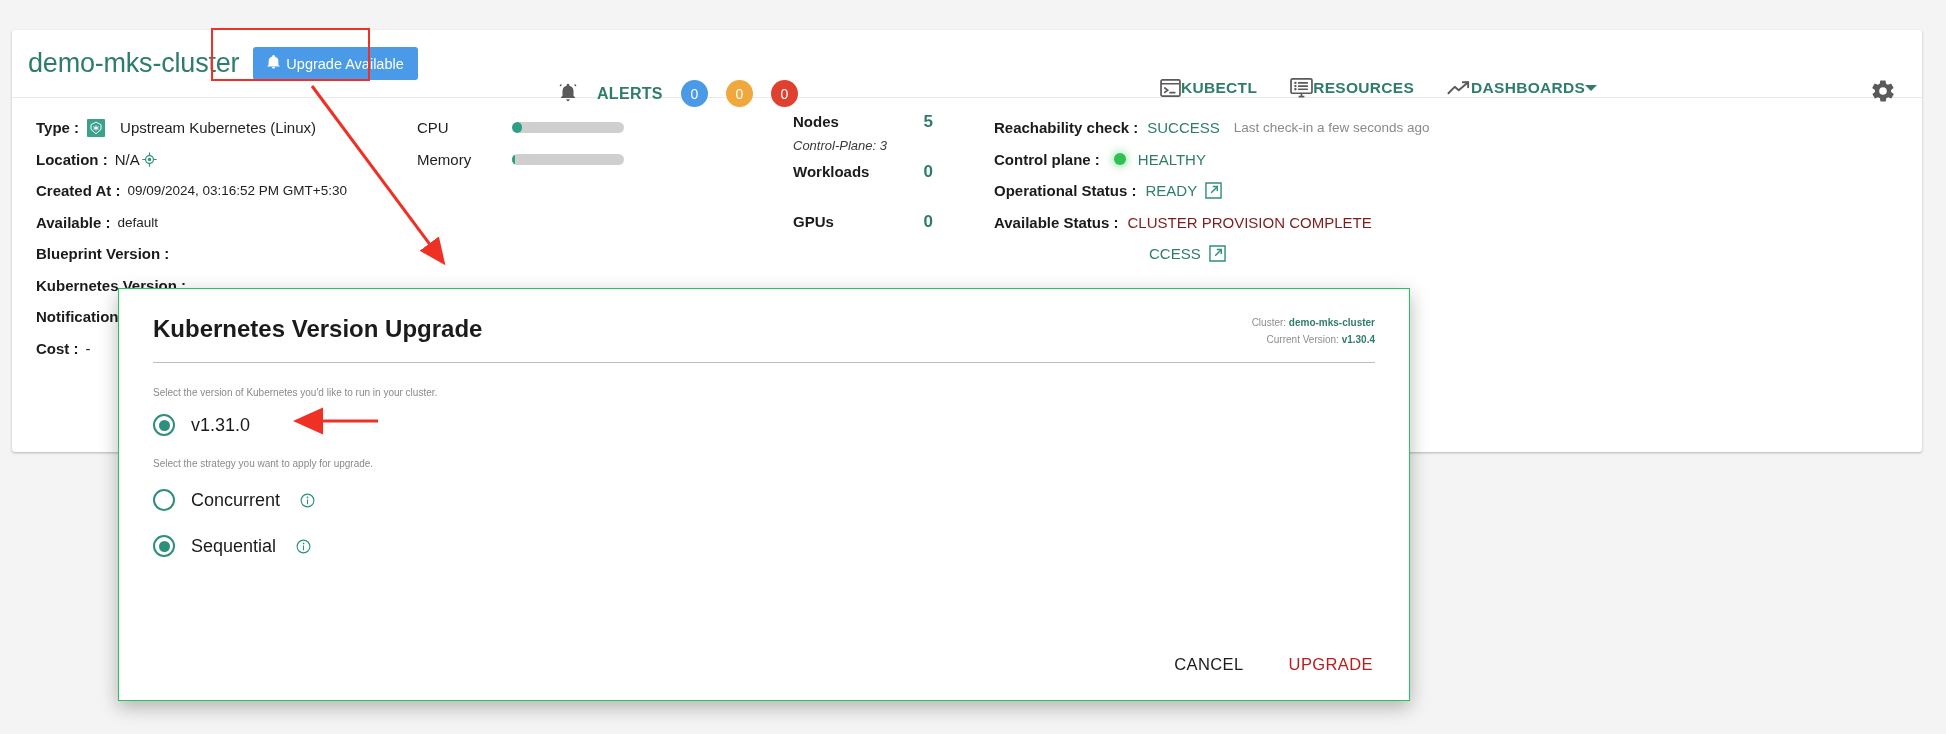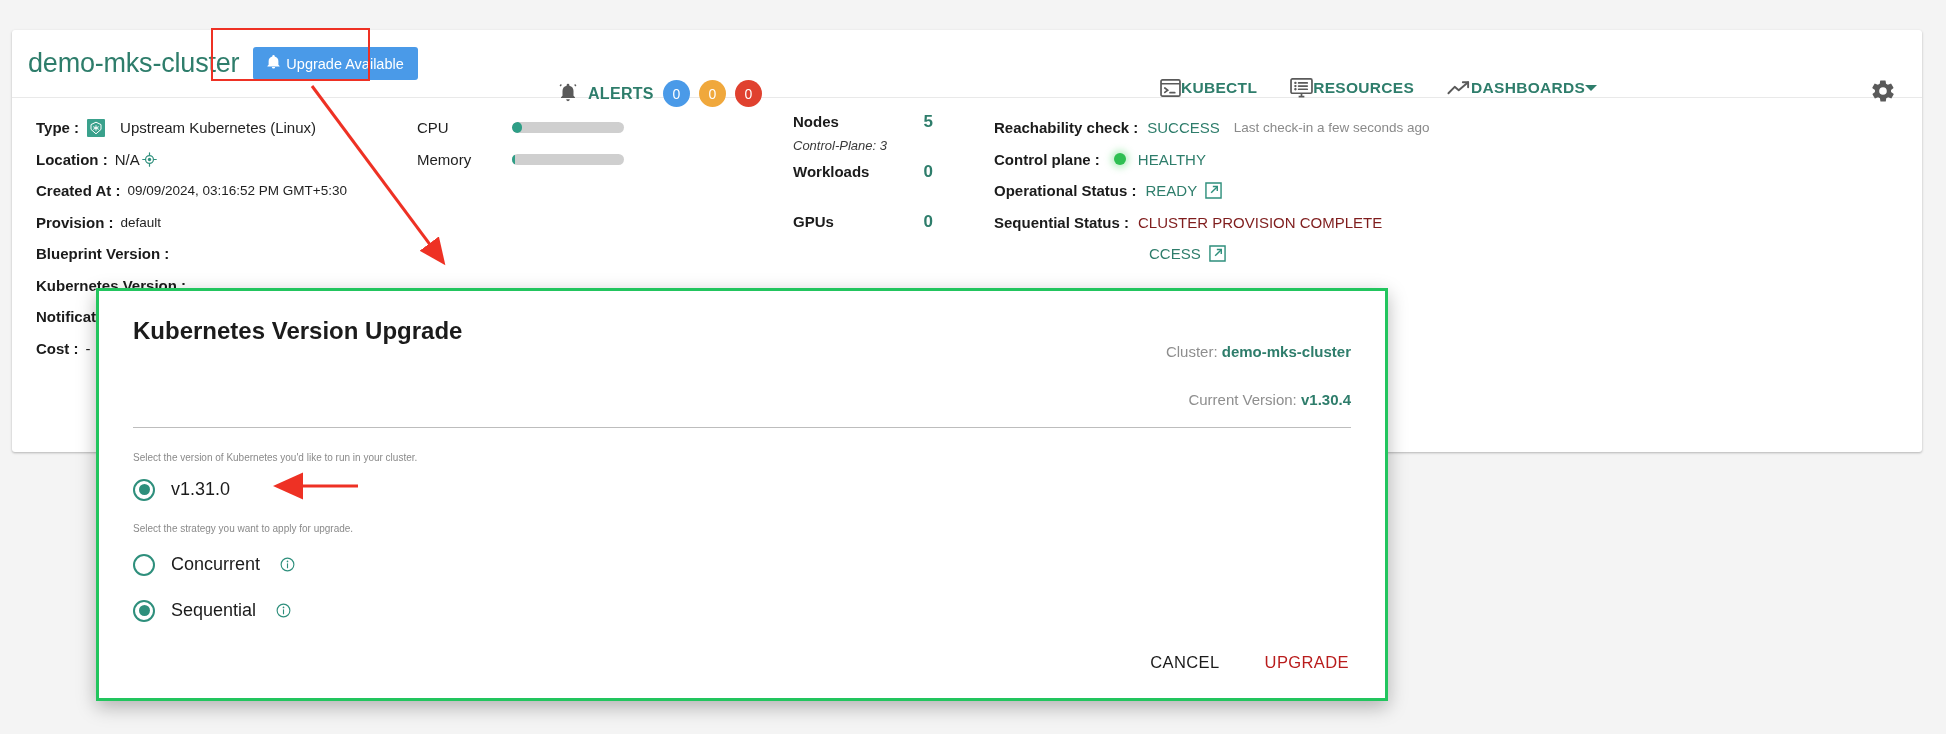--- a/index.html
+++ b/index.html
@@ -61,21 +61,21 @@
     border:2px solid #ee3124;
     pointer-events:none;
   }
 
   
   #alerts-group{
     position:absolute;
     left:545px; top:50px;
     display:flex;
     align-items:center;
-    gap:9px;
+    gap:18px;
   }
   #alerts-label{
     color:#2e7d6b;
     font-weight:bold;
     font-size:16px;
     letter-spacing:.3px;
   }
   .alert-badge{
     width:27px; height:27px;
     border-radius:50%;
@@ -216,40 +216,40 @@
   #annot-arrow-1{
     position:absolute;
     left:0; top:0;
     width:1946px; height:734px;
     pointer-events:none;
   }
 
   
   #upgrade-dialog{
     position:absolute;
-    left:96px; top:288px;
+    left:118px; top:288px;
     width:1292px; height:413px;
     background:#ffffff;
-    border:3px solid #22c55e;
+    border:1px solid #22c55e;
     box-shadow:0 6px 18px rgba(0,0,0,.28);
   }
   #dialog-header{
     position:relative;
     padding:26px 34px 0 34px;
     display:flex;
     justify-content:space-between;
     align-items:flex-start;
   }
   #dialog-title{
     font-size:24px;
     font-weight:bold;
     color:#1b1b1b;
   }
   #dialog-meta{ text-align:right; line-height:1.65; }
-  .meta-line{ font-size:15px; color:#8e8e8e; white-space:nowrap;margin-top:23px; }
+  .meta-line{ font-size:10px; color:#8e8e8e; white-space:nowrap; }
   .meta-strong{ color:#2e7d6b; font-weight:bold; }
   #dialog-divider{
     margin:14px 34px 0 34px;
     height:1px;
     background:#bdbdbd;
   }
   #dialog-body{ padding:24px 34px 0 34px; }
   .dialog-help{
     font-size:10px;
     color:#8a8a8a;
@@ -419,21 +419,21 @@
           </svg>
         </span>
       </div>
 
       <div class="info-row">
         <span class="info-key">Created At :</span>
         <span class="info-val-sm">09/09/2024, 03:16:52 PM GMT+5:30</span>
       </div>
 
       <div class="info-row">
-        <span class="info-key">Provision :</span>
+        <span class="info-key">Available :</span>
         <span class="info-val-sm">default</span>
       </div>
 
       <div class="info-row">
         <span class="info-key">Blueprint Version :</span>
       </div>
 
       <div class="info-row">
         <span class="info-key">Kubernetes Version :</span>
       </div>
@@ -501,21 +501,21 @@
         <span class="ext-link-icon">
           <svg width="17" height="17" viewBox="0 0 18 18" fill="none" stroke="#2e8f7c" stroke-width="1.5">
             <path d="M1 1h16v16H1z"></path>
               <path d="M6.5 11.5 13 5"></path>
               <path d="M8.3 4.8H13v4.7"></path>
           </svg>
         </span>
       </div>
 
       <div class="status-row">
-        <span class="status-key">Sequential Status :</span>
+        <span class="status-key">Available Status :</span>
         <span class="status-val-blue">CLUSTER PROVISION COMPLETE</span>
       </div>
 
       <div class="status-row" style="padding-left:155px;">
         <span class="status-val" style="margin-left:0">CCESS</span>
         <span class="ext-link-icon">
           <svg width="17" height="17" viewBox="0 0 18 18" fill="none" stroke="#2e8f7c" stroke-width="1.5">
             <path d="M1 1h16v16H1z"></path>
               <path d="M6.5 11.5 13 5"></path>
               <path d="M8.3 4.8H13v4.7"></path>

